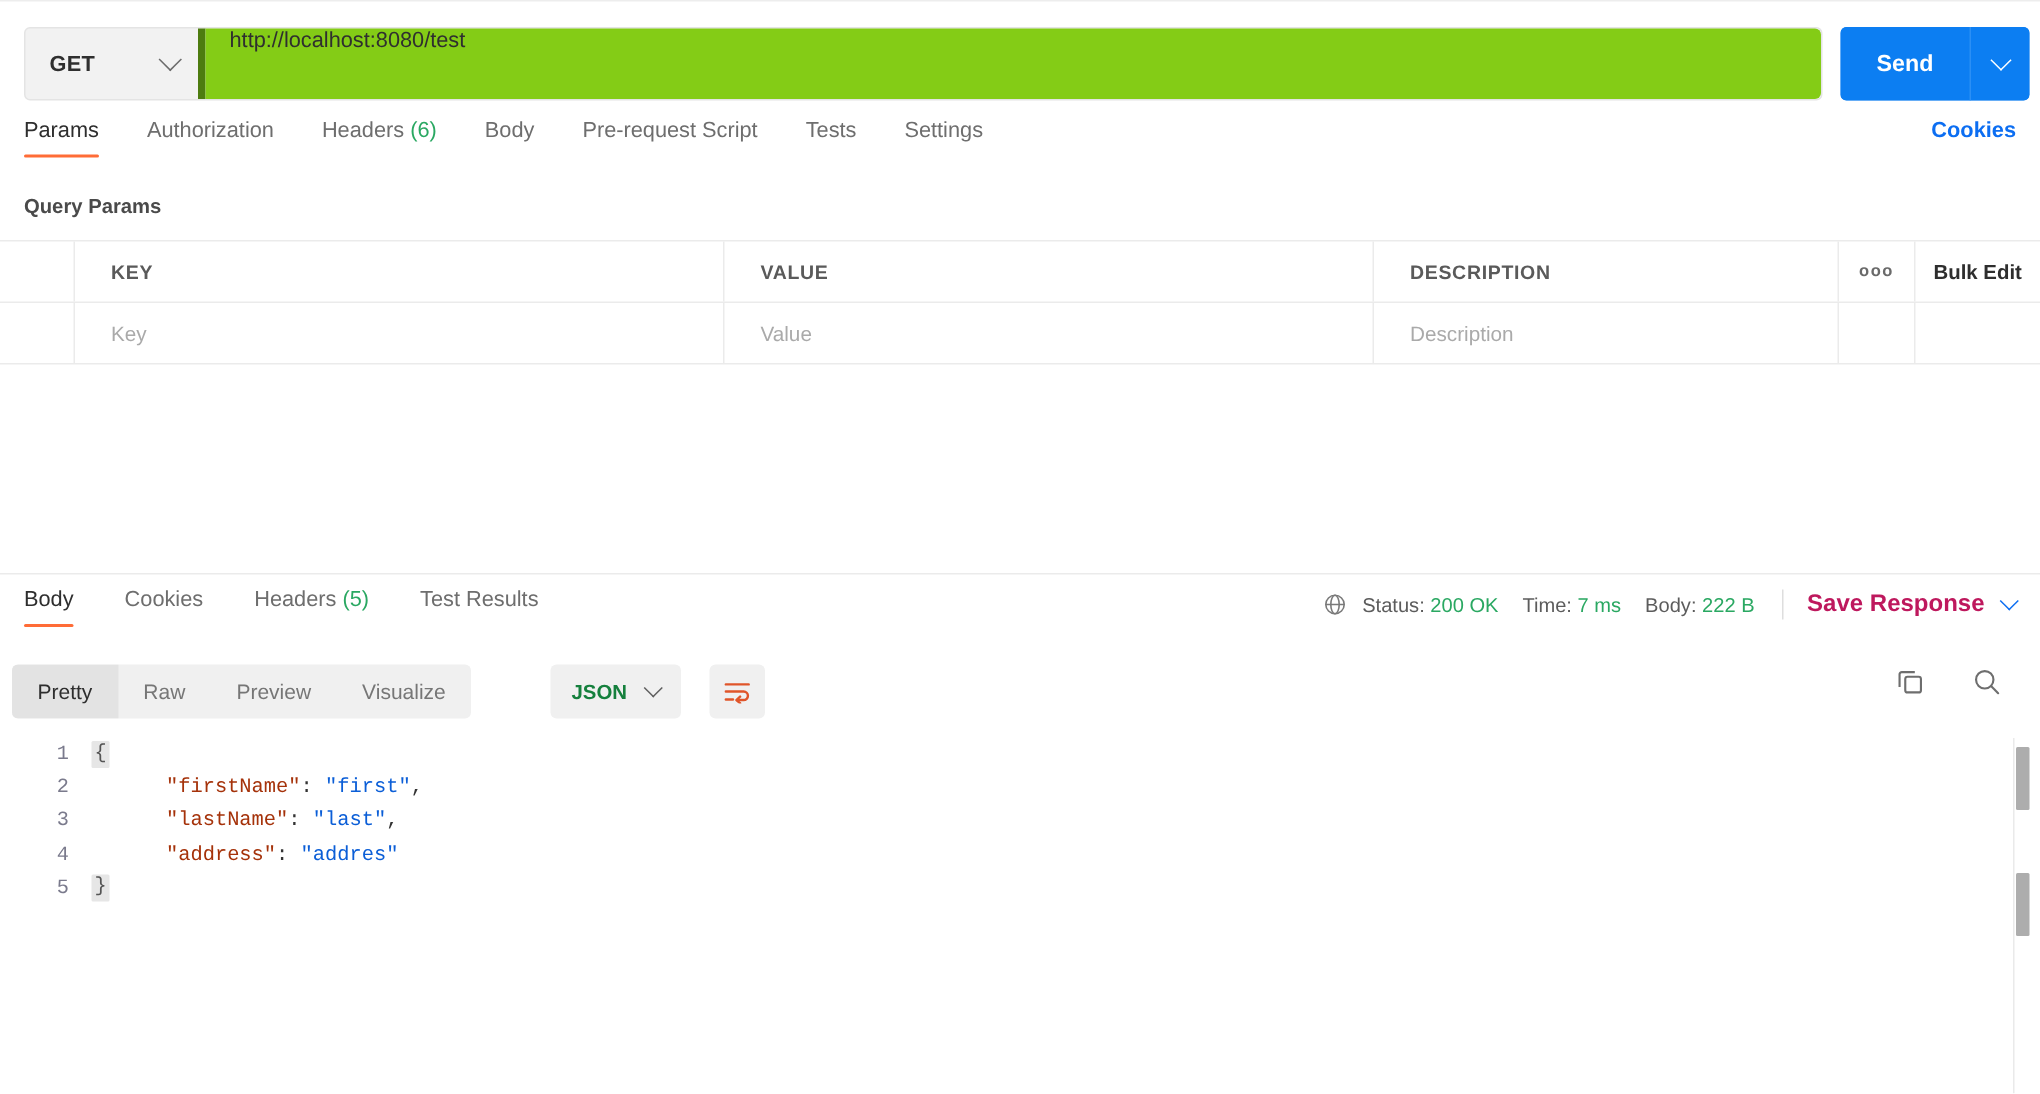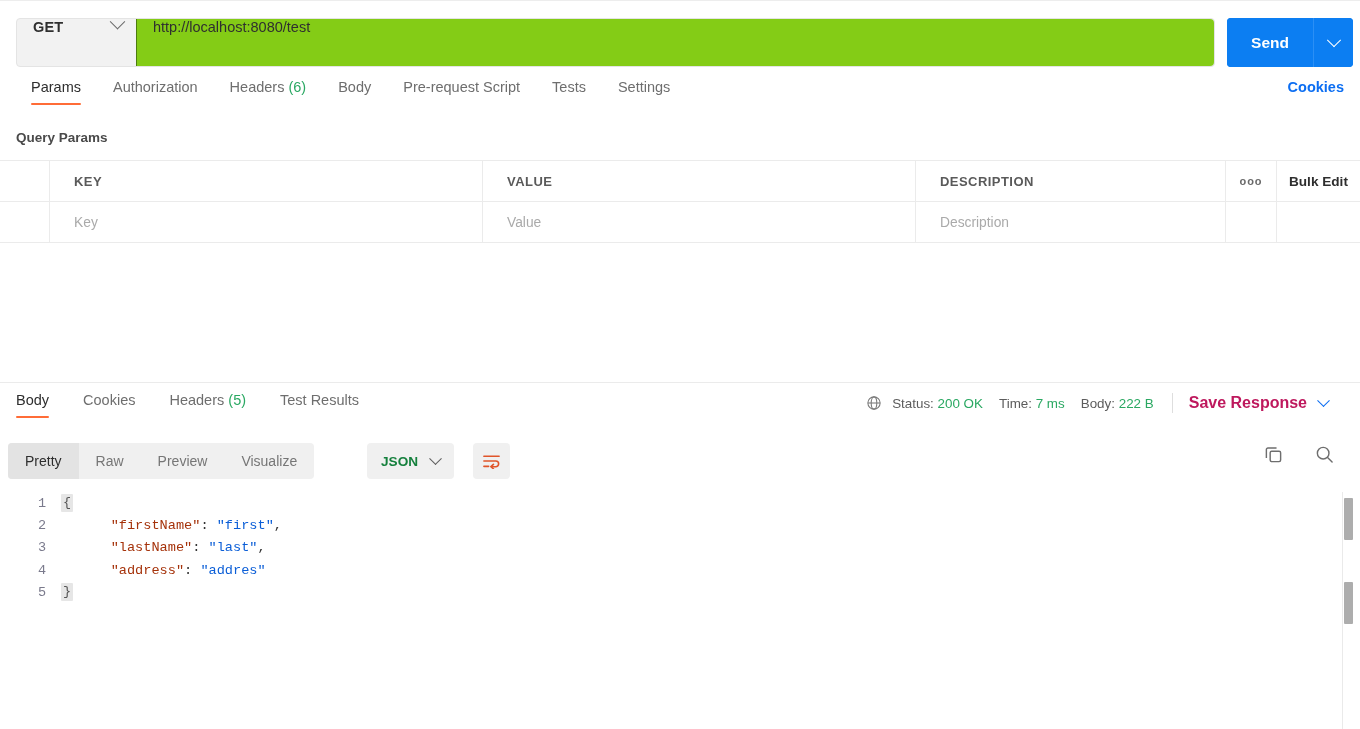--- a/index.html
+++ b/index.html
@@ -23,22 +23,22 @@
   
   .url-row {
     position:absolute; left:0; top:18px; height:49px; width:1360px;
   }
   .method-url {
     position:absolute; left:16px; top:0; width:1199px; height:49px;
     border:1px solid #e4e4e4; border-radius:4px; background:#f2f2f2;
     display:flex; align-items:stretch;
   }
   .method-box {
-    width:120px; display:flex; justify-content:space-between;
-    padding:0 13px 0 16px; border-right:1px solid #4d7c0f;
+    width:120px; display:flex; align-items:center; justify-content:space-between;
+    padding:0 13px 0 16px; border-right:5px solid #4d7c0f;
     cursor:pointer; user-select:none;
   }
   .method-label { font-size:14.5px; font-weight:700; color:#2f2f2f; letter-spacing:.2px; }
   .chev {
     width:11px; height:11px; border-right:1.6px solid #6b6b6b; border-bottom:1.6px solid #6b6b6b;
     transform:rotate(45deg) translate(-2px,-2px); flex:none;
   }
   .url-box {
     flex:1; display:flex; align-items:flex-start; padding:0 16px;
     background:#84cc16; border-radius:0 4px 4px 0;
@@ -60,21 +60,21 @@
   }
   .chev-w {
     width:10px; height:10px; border-right:1.8px solid #fff; border-bottom:1.8px solid #fff;
     transform:rotate(45deg) translate(-2px,-2px);
   }
 
   
   .req-tabs {
     position:absolute; left:0; top:79px; width:1360px; height:39px;
   }
-  .tabstrip { position:absolute; left:16px; top:0; display:flex; align-items:flex-start;margin-left:15px; }
+  .tabstrip { position:absolute; left:16px; top:0; display:flex; align-items:flex-start; }
   .tab {
     font-size:14.5px; color:#6e6e6e; padding:0 0 10px 0; margin-right:32px;
     cursor:pointer; position:relative; white-space:nowrap;
   }
   .tab.active { color:#2e2e2e; font-weight:400; }
   .tab.active:after {
     content:""; position:absolute; left:0; right:0; bottom:0; height:2.5px;
     background:#ff6c37; border-radius:2px;
   }
   .cnt { color:#2aa862; }
@@ -117,21 +117,21 @@
     font-size:14.5px; color:#6e6e6e; padding:0 8px 10px 8px; margin-right:18px;
     cursor:pointer; position:relative; white-space:nowrap;
   }
   .res-tab.active { color:#2e2e2e; }
   .res-tab.active:after {
     content:""; position:absolute; left:8px; right:8px; bottom:0; height:2.5px;
     background:#ff6c37; border-radius:2px;
   }
 
   .status-bar {
-    position:absolute; right:32px; top:1px; display:flex; align-items:center; gap:0;
+    position:absolute; right:16px; top:1px; display:flex; align-items:center; gap:0;
     font-size:13.4px; color:#5c5c5c;
   }
   .globe { width:16px; height:16px; margin-right:10px; flex:none; }
   .stat-item { margin-right:16px; white-space:nowrap; }
   .stat-val { color:#2aa862; }
   .vdiv { width:1px; height:20px; background:#dedede; margin:0 16px 0 2px; }
   .save-resp { font-size:16px; font-weight:700; color:#be185d; cursor:pointer; white-space:nowrap; }
   .chev-b {
     width:9px; height:9px; border-right:1.8px solid #0c6ef2; border-bottom:1.8px solid #0c6ef2;
     transform:rotate(45deg) translate(-2px,-2px); margin-left:12px;

